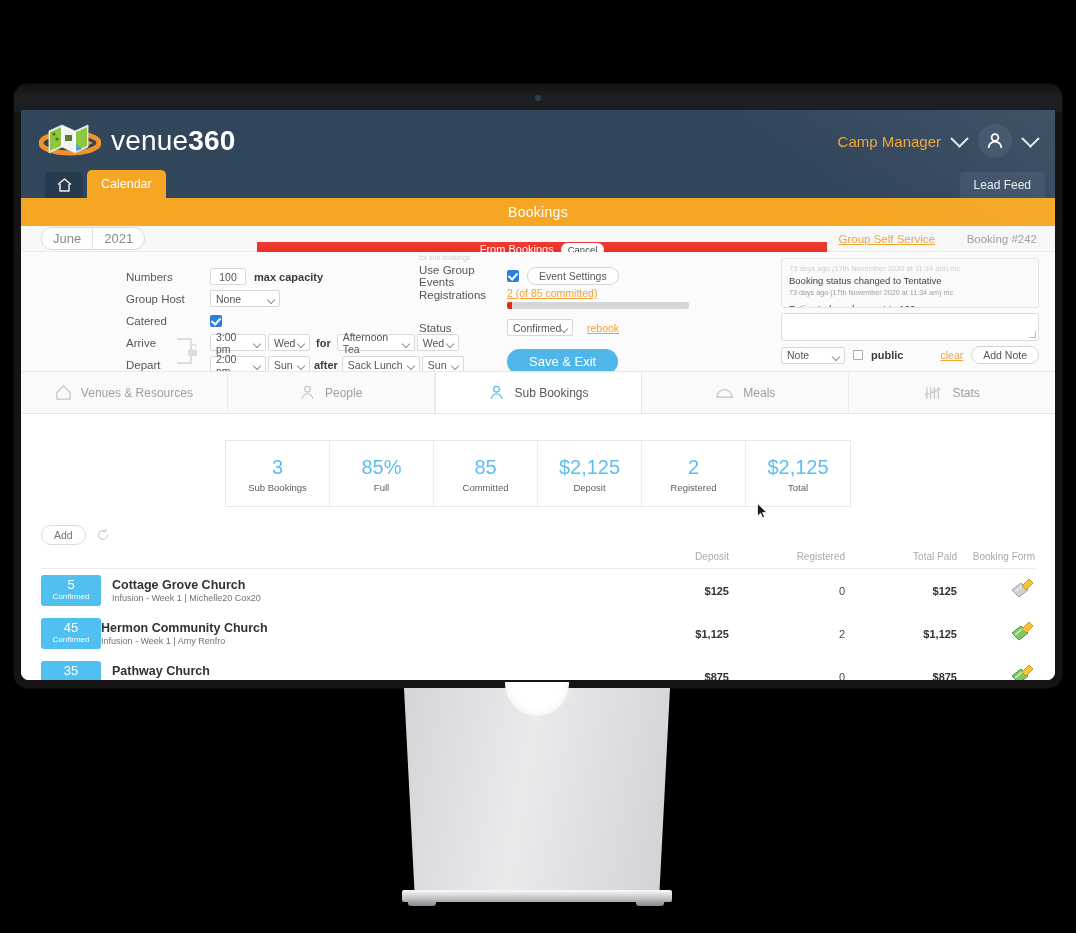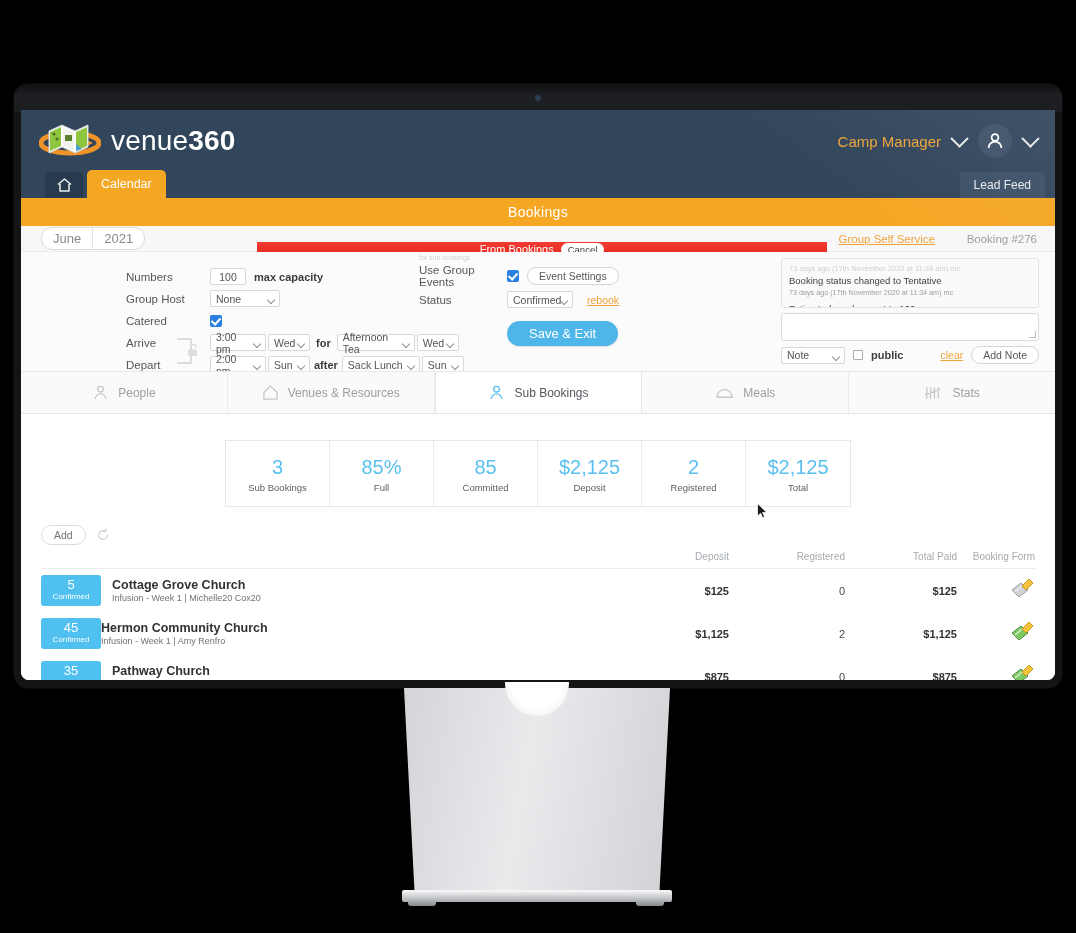--- a/index.html
+++ b/index.html
@@ -337,21 +337,21 @@
     <div class="subbar">
       <div class="datepill">
         <div>June</div>
         <div>2021</div>
       </div>
       <div class="redribbon">
         <span>From Bookings</span>
         <span class="cancel-chip">Cancel</span>
       </div>
       <div class="gss">Group Self Service</div>
-      <div class="booking-num">Booking #276</div>
+      <div class="booking-num">Booking #242</div>
     </div>
 
     <div class="formpanel">
 
       <div class="fpcol" style="left:105px; top:14px;">
 
         <div class="frow">
           <div class="flabel" style="width:84px">Numbers</div>
           <div class="fakeinput" style="width:36px; justify-content:center">100</div>
           <div class="boldtxt" style="margin-left:8px">max capacity</div>
@@ -399,20 +399,29 @@
 
       <div class="fpcol" style="left:398px; top:2px;">
         <div style="font-size:7px;color:#d2d2d2;height:11px;overflow:hidden">for sub bookings</div>
 
         <div class="frow">
           <div class="flabel" style="width:88px">Use Group Events</div>
           <div class="cbx"></div>
           <div class="pill-btn" style="margin-left:8px">Event Settings</div>
         </div>
 
+        <div class="frow" style="height:27px; align-items:flex-start">
+          <div class="flabel" style="width:88px; padding-top:2px">Registrations</div>
+          <div>
+            <div class="reg-link">2 (of 85 committed)</div>
+            <div class="progress-track" style="margin-top:3px">
+              <div class="progress-fill"></div>
+            </div>
+          </div>
+        </div>
 
         <div class="frow" style="margin-top:3px">
           <div class="flabel" style="width:88px">Status</div>
           <div class="fakeselect" style="width:66px">Confirmed</div>
           <div class="rebook" style="margin-left:14px">rebook</div>
         </div>
 
         <div style="margin-left:88px; margin-top:11px;">
           <div class="save-exit" style="display:inline-block">Save &amp; Exit</div>
         </div>
@@ -440,34 +449,34 @@
           <div class="pill-btn">Add Note</div>
         </div>
       </div>
     </div>
 
     <div class="sectiontabs">
 
       <div class="stab">
         <span class="ic">
           <svg width="17" height="17" viewBox="0 0 18 18">
+              <path d="M9 2 L16 9 L16 16 L2 16 L2 9 Z" fill="none" stroke="#c4c9cd" stroke-width="1.4" stroke-linejoin="round"></path>
+            </svg>
+        </span>
+        <span>Venues &amp; Resources</span>
+      </div>
+
+      <div class="stab">
+        <span class="ic">
+          <svg width="17" height="17" viewBox="0 0 18 18">
               <circle cx="9" cy="5.5" r="3" fill="none" stroke="#c4c9cd" stroke-width="1.4"></circle>
               <path d="M3.4 16 a5.6 5.6 0 0 1 11.2 0" fill="none" stroke="#c4c9cd" stroke-width="1.4"></path>
             </svg>
         </span>
         <span>People</span>
-      </div>
-
-      <div class="stab">
-        <span class="ic">
-          <svg width="17" height="17" viewBox="0 0 18 18">
-              <path d="M9 2 L16 9 L16 16 L2 16 L2 9 Z" fill="none" stroke="#c4c9cd" stroke-width="1.4" stroke-linejoin="round"></path>
-            </svg>
-        </span>
-        <span>Venues &amp; Resources</span>
       </div>
 
       <div class="stab active">
         <span class="ic">
           <svg width="17" height="17" viewBox="0 0 18 18">
               <circle cx="9" cy="5.5" r="3" fill="none" stroke="#5bc0f0" stroke-width="1.4"></circle>
               <path d="M3.4 16 a5.6 5.6 0 0 1 11.2 0" fill="none" stroke="#5bc0f0" stroke-width="1.4"></path>
             </svg>
         </span>
         <span>Sub Bookings</span>

